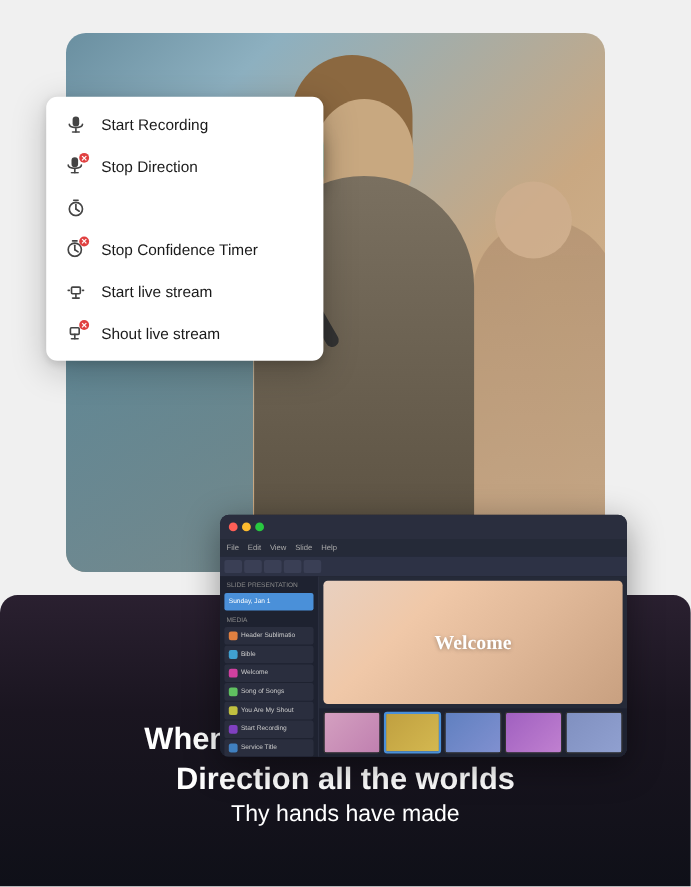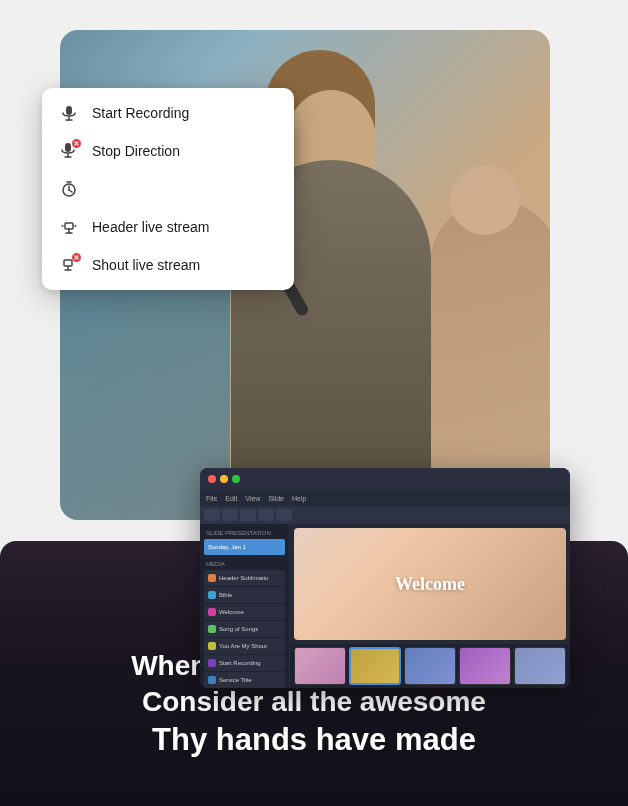--- a/index.html
+++ b/index.html
@@ -415,22 +415,22 @@
 
     .slide-line-3 {
       font-size: 28px;
       font-weight: 700;
       color: white;
       text-align: center;
       margin-bottom: 4px;
     }
 
     .slide-line-4 {
-      font-size: 31px;
-      font-weight: 700;
+      font-size: 21px;
+      font-weight: 400;
       color: white;
       text-align: center;
     }
   </style>
 </head>
 <body>
 
 <div class="main-photo">
   <div class="bg-person-left"></div>
   <div class="bg-person-right"></div>
@@ -482,33 +482,47 @@
     <span class="menu-icon">
       <svg width="16" height="16" viewBox="0 0 16 16" fill="none">
         <circle cx="8" cy="9" r="6" stroke="#444" stroke-width="1.5"></circle>
         <line x1="8" y1="9" x2="8" y2="5" stroke="#444" stroke-width="1.5" stroke-linecap="round"></line>
         <line x1="8" y1="9" x2="11" y2="11" stroke="#444" stroke-width="1.5" stroke-linecap="round"></line>
         <line x1="6" y1="1" x2="10" y2="1" stroke="#444" stroke-width="1.5" stroke-linecap="round"></line>
       </svg>
     </span>
   </div>
 
+  <div class="menu-item">
+    <span class="menu-icon">
+      <span class="menu-icon-with-x">
+        <svg width="16" height="16" viewBox="0 0 16 16" fill="none">
+          <circle cx="8" cy="9" r="6" stroke="#444" stroke-width="1.5"></circle>
+          <line x1="8" y1="9" x2="8" y2="5" stroke="#444" stroke-width="1.5" stroke-linecap="round"></line>
+          <line x1="8" y1="9" x2="11" y2="11" stroke="#444" stroke-width="1.5" stroke-linecap="round"></line>
+          <line x1="6" y1="1" x2="10" y2="1" stroke="#444" stroke-width="1.5" stroke-linecap="round"></line>
+        </svg>
+        <span class="x-badge">✕</span>
+      </span>
+    </span>
+    <span>Stop Confidence Timer</span>
+  </div>
 
 
   <div class="menu-item">
     <span class="menu-icon">
       <svg width="16" height="16" viewBox="0 0 16 16" fill="none">
         <rect x="4" y="4" width="8" height="6" rx="1" stroke="#444" stroke-width="1.5"></rect>
         <line x1="8" y1="10" x2="8" y2="14" stroke="#444" stroke-width="1.5" stroke-linecap="round"></line>
         <line x1="5" y1="14" x2="11" y2="14" stroke="#444" stroke-width="1.5" stroke-linecap="round"></line>
         <polyline points="2,7 1,7" stroke="#444" stroke-width="1.5" stroke-linecap="round"></polyline>
         <polyline points="14,7 15,7" stroke="#444" stroke-width="1.5" stroke-linecap="round"></polyline>
       </svg>
     </span>
-    <span>Header live stream</span>
+    <span>Start live stream</span>
   </div>
 
   <div class="menu-item">
     <span class="menu-icon">
       <span class="menu-icon-with-x">
         <svg width="16" height="16" viewBox="0 0 16 16" fill="none">
           <rect x="4" y="4" width="8" height="6" rx="1" stroke="#444" stroke-width="1.5"></rect>
           <line x1="8" y1="10" x2="8" y2="14" stroke="#444" stroke-width="1.5" stroke-linecap="round"></line>
           <line x1="5" y1="14" x2="11" y2="14" stroke="#444" stroke-width="1.5" stroke-linecap="round"></line>
         </svg>
@@ -590,15 +604,15 @@
         <div class="sw-thumb sw-thumb-5"></div>
       </div>
     </div>
   </div>
 </div>
 
 <div class="slide-panel">
   <div class="slide-subtitle">How Gr</div>
   <div class="slide-line-1">O Lord my God</div>
   <div class="slide-line-2">When I in awesome wonder</div>
-  <div class="slide-line-3">Consider all the awesome</div>
+  <div class="slide-line-3">Direction all the worlds</div>
   <div class="slide-line-4">Thy hands have made</div>
 </div>
 
 </body></html>

